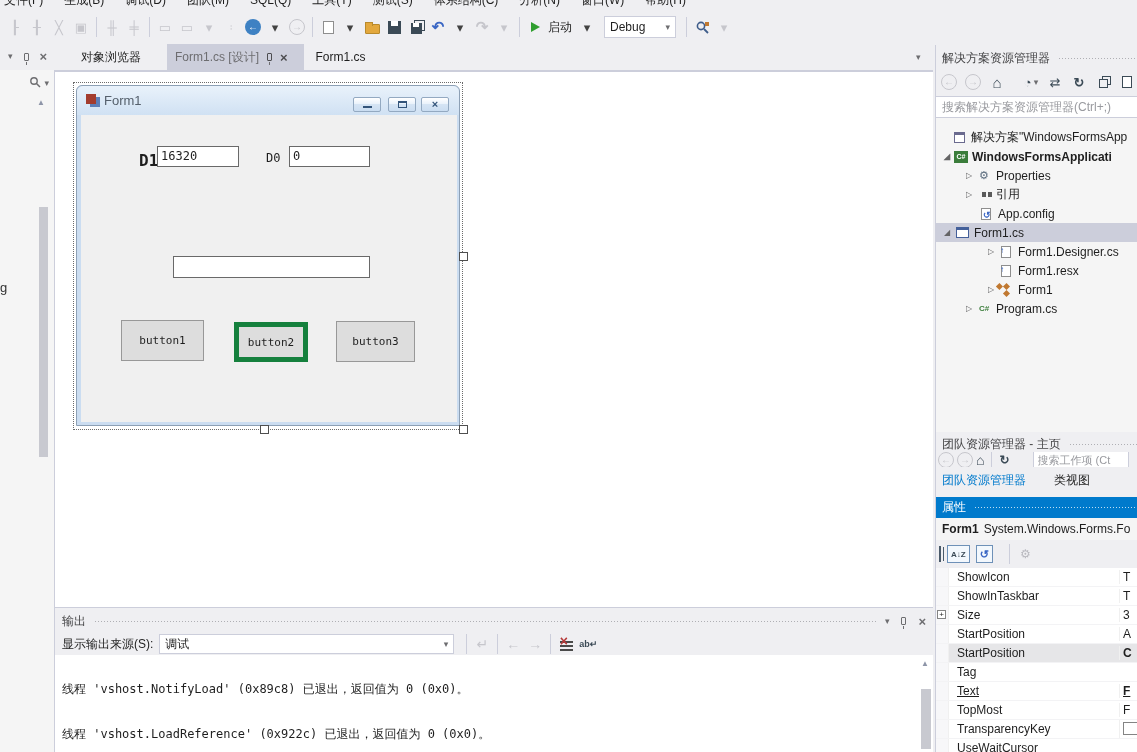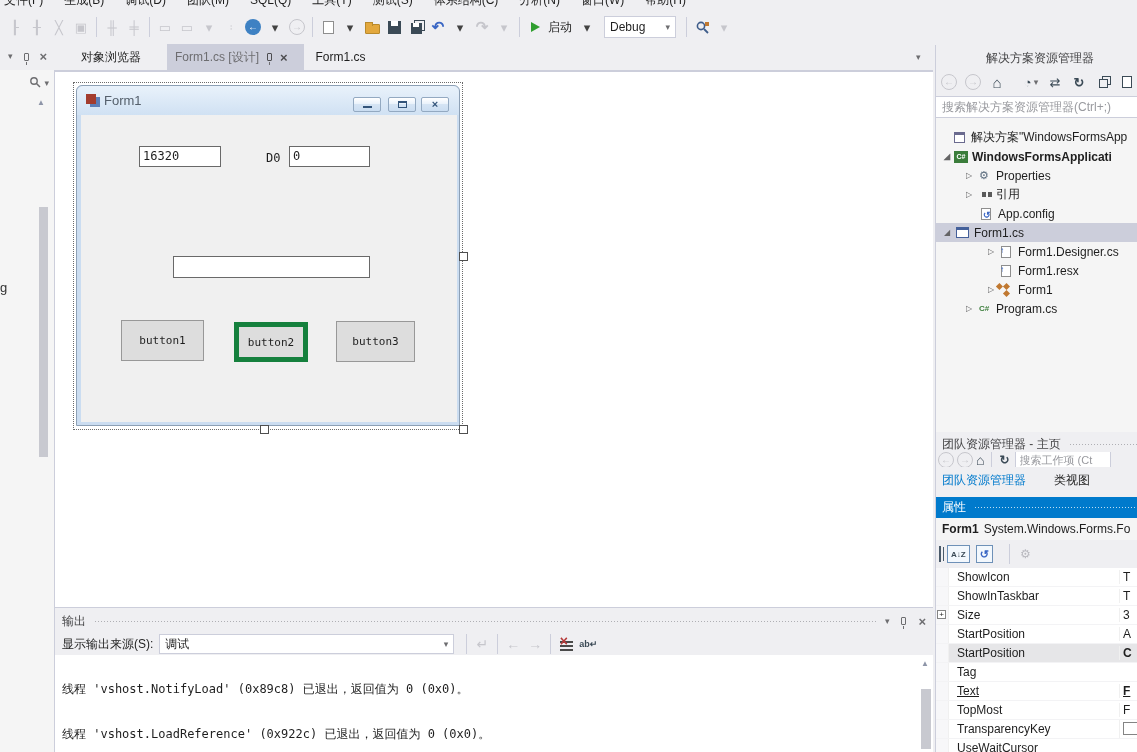--- a/index.html
+++ b/index.html
@@ -183,21 +183,21 @@
     <span class="wbtn" style="left:276px;top:11px;">
         <span style="position:absolute;left:9px;bottom:3px;width:9px;height:2px;background:#33547A;"></span>
       </span>
     <span class="wbtn" style="left:311px;top:11px;">
         <span style="position:absolute;left:9px;top:3px;width:9px;height:7px;border:1px solid #33547A;border-top-width:2px;"></span>
       </span>
     <span class="wbtn" style="left:344px;top:11px;text-align:center;font-size:11px;font-weight:bold;color:#33547A;line-height:13px;">×</span>
 
     <div class="abs" style="left:4px;top:29px;width:376px;height:307px;background:#F0F0F0;">
       <span class="abs mono" style="left:58px;top:36px;font-size:16px;font-weight:bold;">D1</span>
-      <div class="abs mono" style="left:58px;top:31px;width:82px;height:21px;background:#fff;border:1px solid #696969;font-size:12px;line-height:19px;padding-left:3px;">16320</div>
+      <div class="abs mono" style="left:76px;top:31px;width:82px;height:21px;background:#fff;border:1px solid #696969;font-size:12px;line-height:19px;padding-left:3px;">16320</div>
       <span class="abs mono" style="left:185px;top:36px;font-size:12px;">D0</span>
       <div class="abs mono" style="left:208px;top:31px;width:81px;height:21px;background:#fff;border:1px solid #696969;font-size:12px;line-height:19px;padding-left:3px;">0</div>
       <div class="abs mono" style="left:92px;top:141px;width:197px;height:22px;background:#fff;border:1px solid #696969;"></div>
       <div class="abs mono row" style="left:40px;top:205px;width:83px;height:41px;background:#DDDDDD;border:1px solid #989898;justify-content:center;font-size:11px;">
           <span>button1</span>
         </div>
       <div class="abs mono row" style="left:153px;top:207px;width:74px;height:40px;background:#DDDDDD;border:5px solid #15803d;justify-content:center;font-size:11px;">
           <span>button2</span>
         </div>
       <div class="abs mono row" style="left:255px;top:206px;width:79px;height:41px;background:#DDDDDD;border:1px solid #989898;justify-content:center;font-size:11px;">
@@ -244,21 +244,21 @@
     
     
     
   </div>
   <span class="abs" style="left:866px;top:51px;font-size:8px;color:#8E95A8;">▲</span>
   <div class="abs" style="left:866px;top:81px;width:10px;height:60px;background:#C8C9D0;"></div>
 </div>
 
 <div class="abs" style="left:935px;top:45px;width:202px;height:707px;background:#EFEFF2;border-left:1px solid #CCCEDB;overflow:hidden;">
 
-  <div class="abs row" style="left:6px;top:5px;width:196px;height:16px;flex-direction:column;">
+  <div class="abs row" style="left:6px;top:5px;width:196px;height:16px;">
     <span class="wtitle">解决方案资源管理器</span>
     <span class="dots" style="margin-right:0;"></span>
   </div>
   <div class="abs row" style="left:2px;top:25px;width:200px;height:24px;gap:2px;">
     <span class="tbtn">
         <span class="circle c-fwd" style="transform:scaleX(-1);">→</span>
       </span>
     <span class="tbtn">
         <span class="circle c-fwd">→</span>
       </span>
@@ -347,21 +347,21 @@
   <div class="abs row" style="left:6px;top:391px;width:196px;height:16px;">
     <span class="wtitle">团队资源管理器 - 主页</span>
     <span class="dots" style="margin-right:0;"></span>
   </div>
   <div class="abs row" style="left:2px;top:407px;width:200px;height:15px;overflow:hidden;gap:3px;">
     <span class="circle c-fwd" style="transform:scaleX(-1);">→</span>
     <span class="circle c-fwd">→</span>
     <span style="font-size:14px;color:#3B4A56;">⌂</span>
     <span class="vsep"></span>
     <span style="color:#3B4A56;font-weight:bold;">↻</span>
-    <input style="width: 96px; height: 18px; border: 1px solid rgb(204, 206, 219); background: rgb(255, 255, 255); font-size: 11px; padding-left: 4px; outline: none; margin-left: 2px;" placeholder="搜索工作项 (Ct">
+    <input style="width: 96px; height: 18px; border: 1px solid rgb(204, 206, 219); background: rgb(255, 255, 255); font-size: 11px; padding-left: 4px; outline: none; margin-left: 20px;" placeholder="搜索工作项 (Ct">
   </div>
   <div class="abs row" style="left:6px;top:424px;width:196px;height:22px;gap:28px;">
     <span style="color:#007ACC;white-space:nowrap;">团队资源管理器</span>
     <span style="white-space:nowrap;">类视图</span>
   </div>
 
   <div class="abs row" style="left:0;top:452px;width:202px;height:21px;background:#007ACC;padding-left:6px;">
     <span style="color:#fff;">属性</span>
     <span class="dots-w" style="margin-right:2px;"></span>
   </div>

